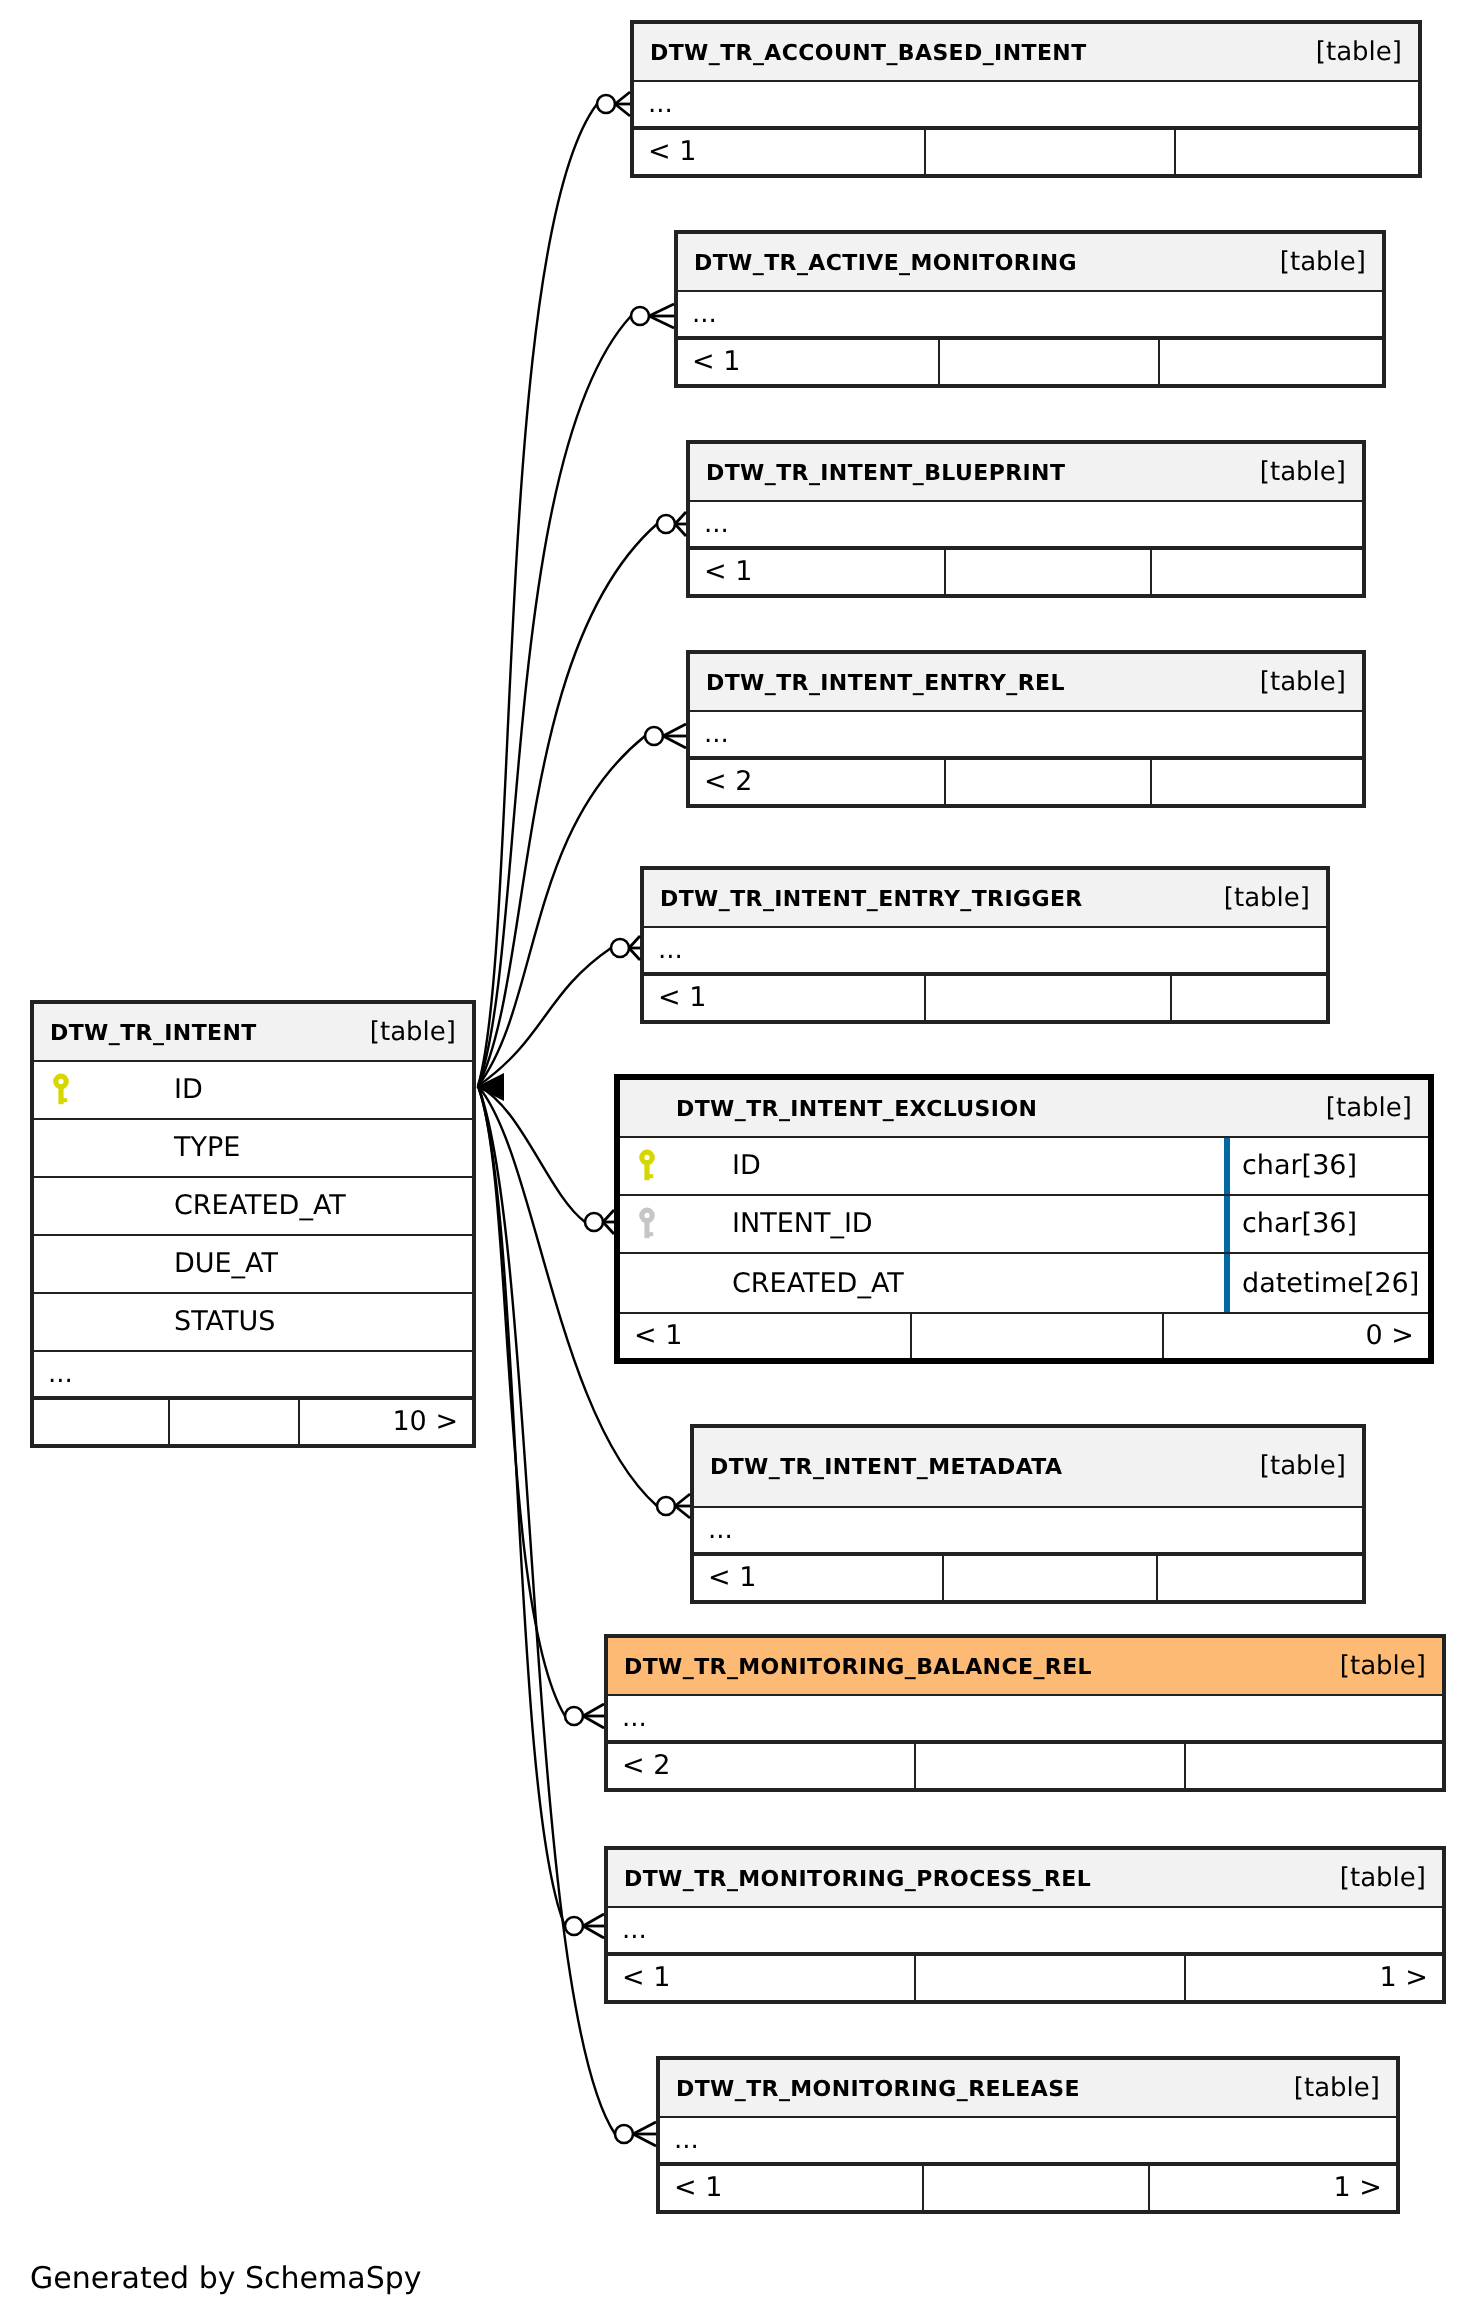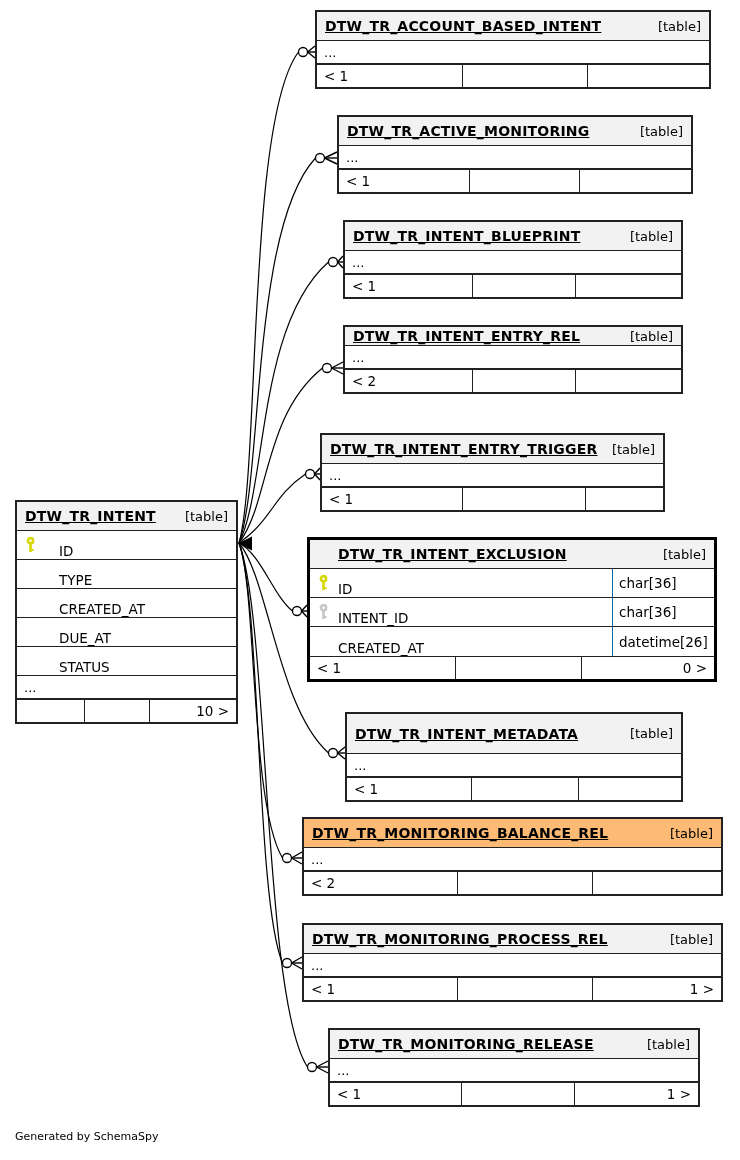--- a/index.html
+++ b/index.html
@@ -19,41 +19,41 @@
     z-index:1;
   }
   .tbl.hl{border:3px solid #000;}
   .tbl-header{
     background:#f2f2f2;
     border-bottom:1px solid #222;
     display:flex;justify-content:space-between;align-items:center;
     padding:0 8px;
     box-sizing:border-box;
   }
-  .tbl-title{font-weight:bold;font-size:14px;letter-spacing:0.2px;white-space:nowrap;text-decoration:underline;}
+  .tbl-title{font-weight:bold;font-size:11px;letter-spacing:0.2px;white-space:nowrap;}
   .tbl-tag{font-size:13px;white-space:nowrap;padding-left:12px;}
   .row{
     position:relative;
     display:flex;align-items:center;
     border-bottom:1px solid #222;
     box-sizing:border-box;
     font-size:13.5px;
   }
   .tbl-body .row:last-child{border-bottom:none;}
   .key-slot{position:absolute;left:8px;top:50%;transform:translateY(-50%);line-height:0;}
   .col-label{white-space:nowrap;}
   .col-type{
-    border-left:1px solid #0369a1;
+    border-left:3px solid #0369a1;
     align-self:stretch;
     display:flex;align-items:center;
     padding-left:6px;
     box-sizing:border-box;
     white-space:nowrap;
   }
-  .col-main{flex:1;display:flex;align-items:flex-end;height:100%;}
+  .col-main{flex:1;display:flex;align-items:center;height:100%;margin-left:28px;}
   .dots-row{
     display:flex;align-items:center;
     padding-left:7px;
     font-size:13px;
     box-sizing:border-box;
     border-bottom:1px solid #222;
   }
   .tbl-footer{
     position:relative;
     box-sizing:border-box;
@@ -62,21 +62,21 @@
   .f-left{position:absolute;left:7px;top:50%;transform:translateY(-50%);white-space:nowrap;}
   .f-right{position:absolute;right:7px;top:50%;transform:translateY(-50%);white-space:nowrap;}
   .fdiv{position:absolute;top:0;bottom:0;width:1px;background:#222;}
   #wires{
     position:absolute;left:0;top:0;
     z-index:10;
     pointer-events:none;
   }
   #caption{
     position:absolute;left:15px;top:1130px;
-    font-size:11px;
+    font-size:15px;
   }
 </style>
 </head>
 <body>
 
 <div id="canvas">
   <div id="tables">
       <div class="tbl" style="left: 315px; top: 10px; width: 396px;">
     <div class="tbl-header" style="height: 29px; background: rgb(242, 242, 242);">
       <span class="tbl-title">DTW_TR_ACCOUNT_BASED_INTENT</span>
@@ -116,21 +116,21 @@
           <div class="dots-row last" style="height: 23px;">...</div>
         </div>
     <div class="tbl-footer row" style="height: 23px; border-top: 1px solid rgb(34, 34, 34); border-bottom: none;">
       <span class="f-left">&lt; 1</span>
       <span class="f-right"></span>
       <i class="fdiv d1" style="left: 127px;"></i>
       <i class="fdiv d2" style="left: 230px;"></i>
     </div>
   </div>
       <div class="tbl" style="left: 343px; top: 325px; width: 340px;">
-    <div class="tbl-header" style="height: 19px; background: rgb(242, 242, 242);">
+    <div class="tbl-header" style="height: 29px; background: rgb(242, 242, 242);">
       <span class="tbl-title">DTW_TR_INTENT_ENTRY_REL</span>
       <span class="tbl-tag">[table]</span>
     </div>
     <div class="tbl-body">
           <div class="dots-row last" style="height: 23px;">...</div>
         </div>
     <div class="tbl-footer row" style="height: 23px; border-top: 1px solid rgb(34, 34, 34); border-bottom: none;">
       <span class="f-left">&lt; 2</span>
       <span class="f-right"></span>
       <i class="fdiv d1" style="left: 127px;"></i>

